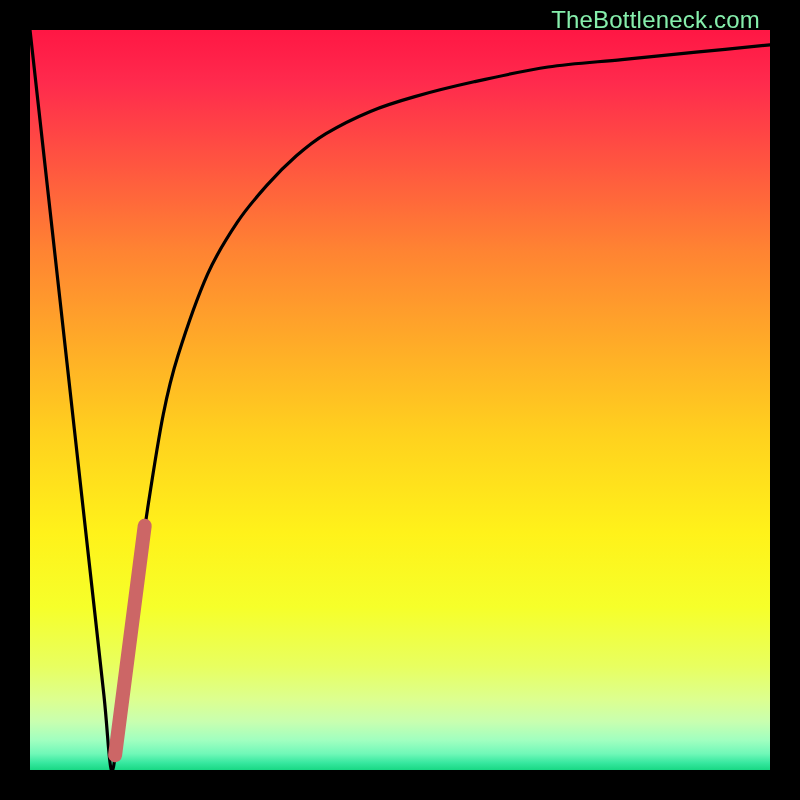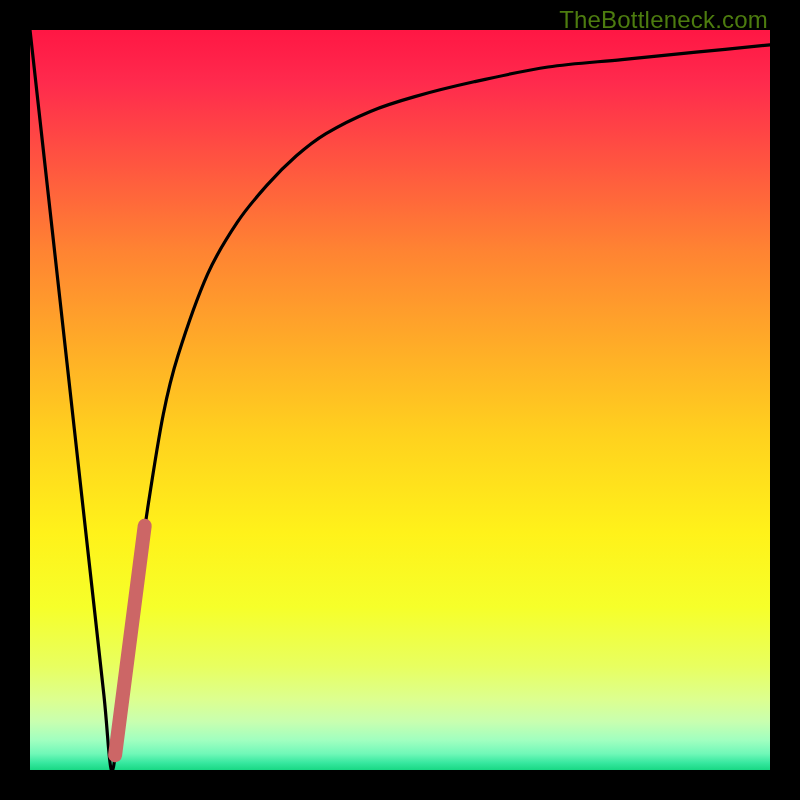--- a/index.html
+++ b/index.html
@@ -37,22 +37,22 @@
   .curve-layer {
     position: absolute;
     left: 0;
     top: 0;
     width: 100%;
     height: 100%;
   }
   .watermark {
     position: absolute;
     top: 6px;
-    right: 32px;
-    color: #4d7c0f;
+    right: 40px;
+    color: #86efac;
     font-size: 24px;
     font-weight: 400;
     letter-spacing: 0.2px;
   }
 </style>
 </head>
 <body>
 
 <div class="frame">
 

